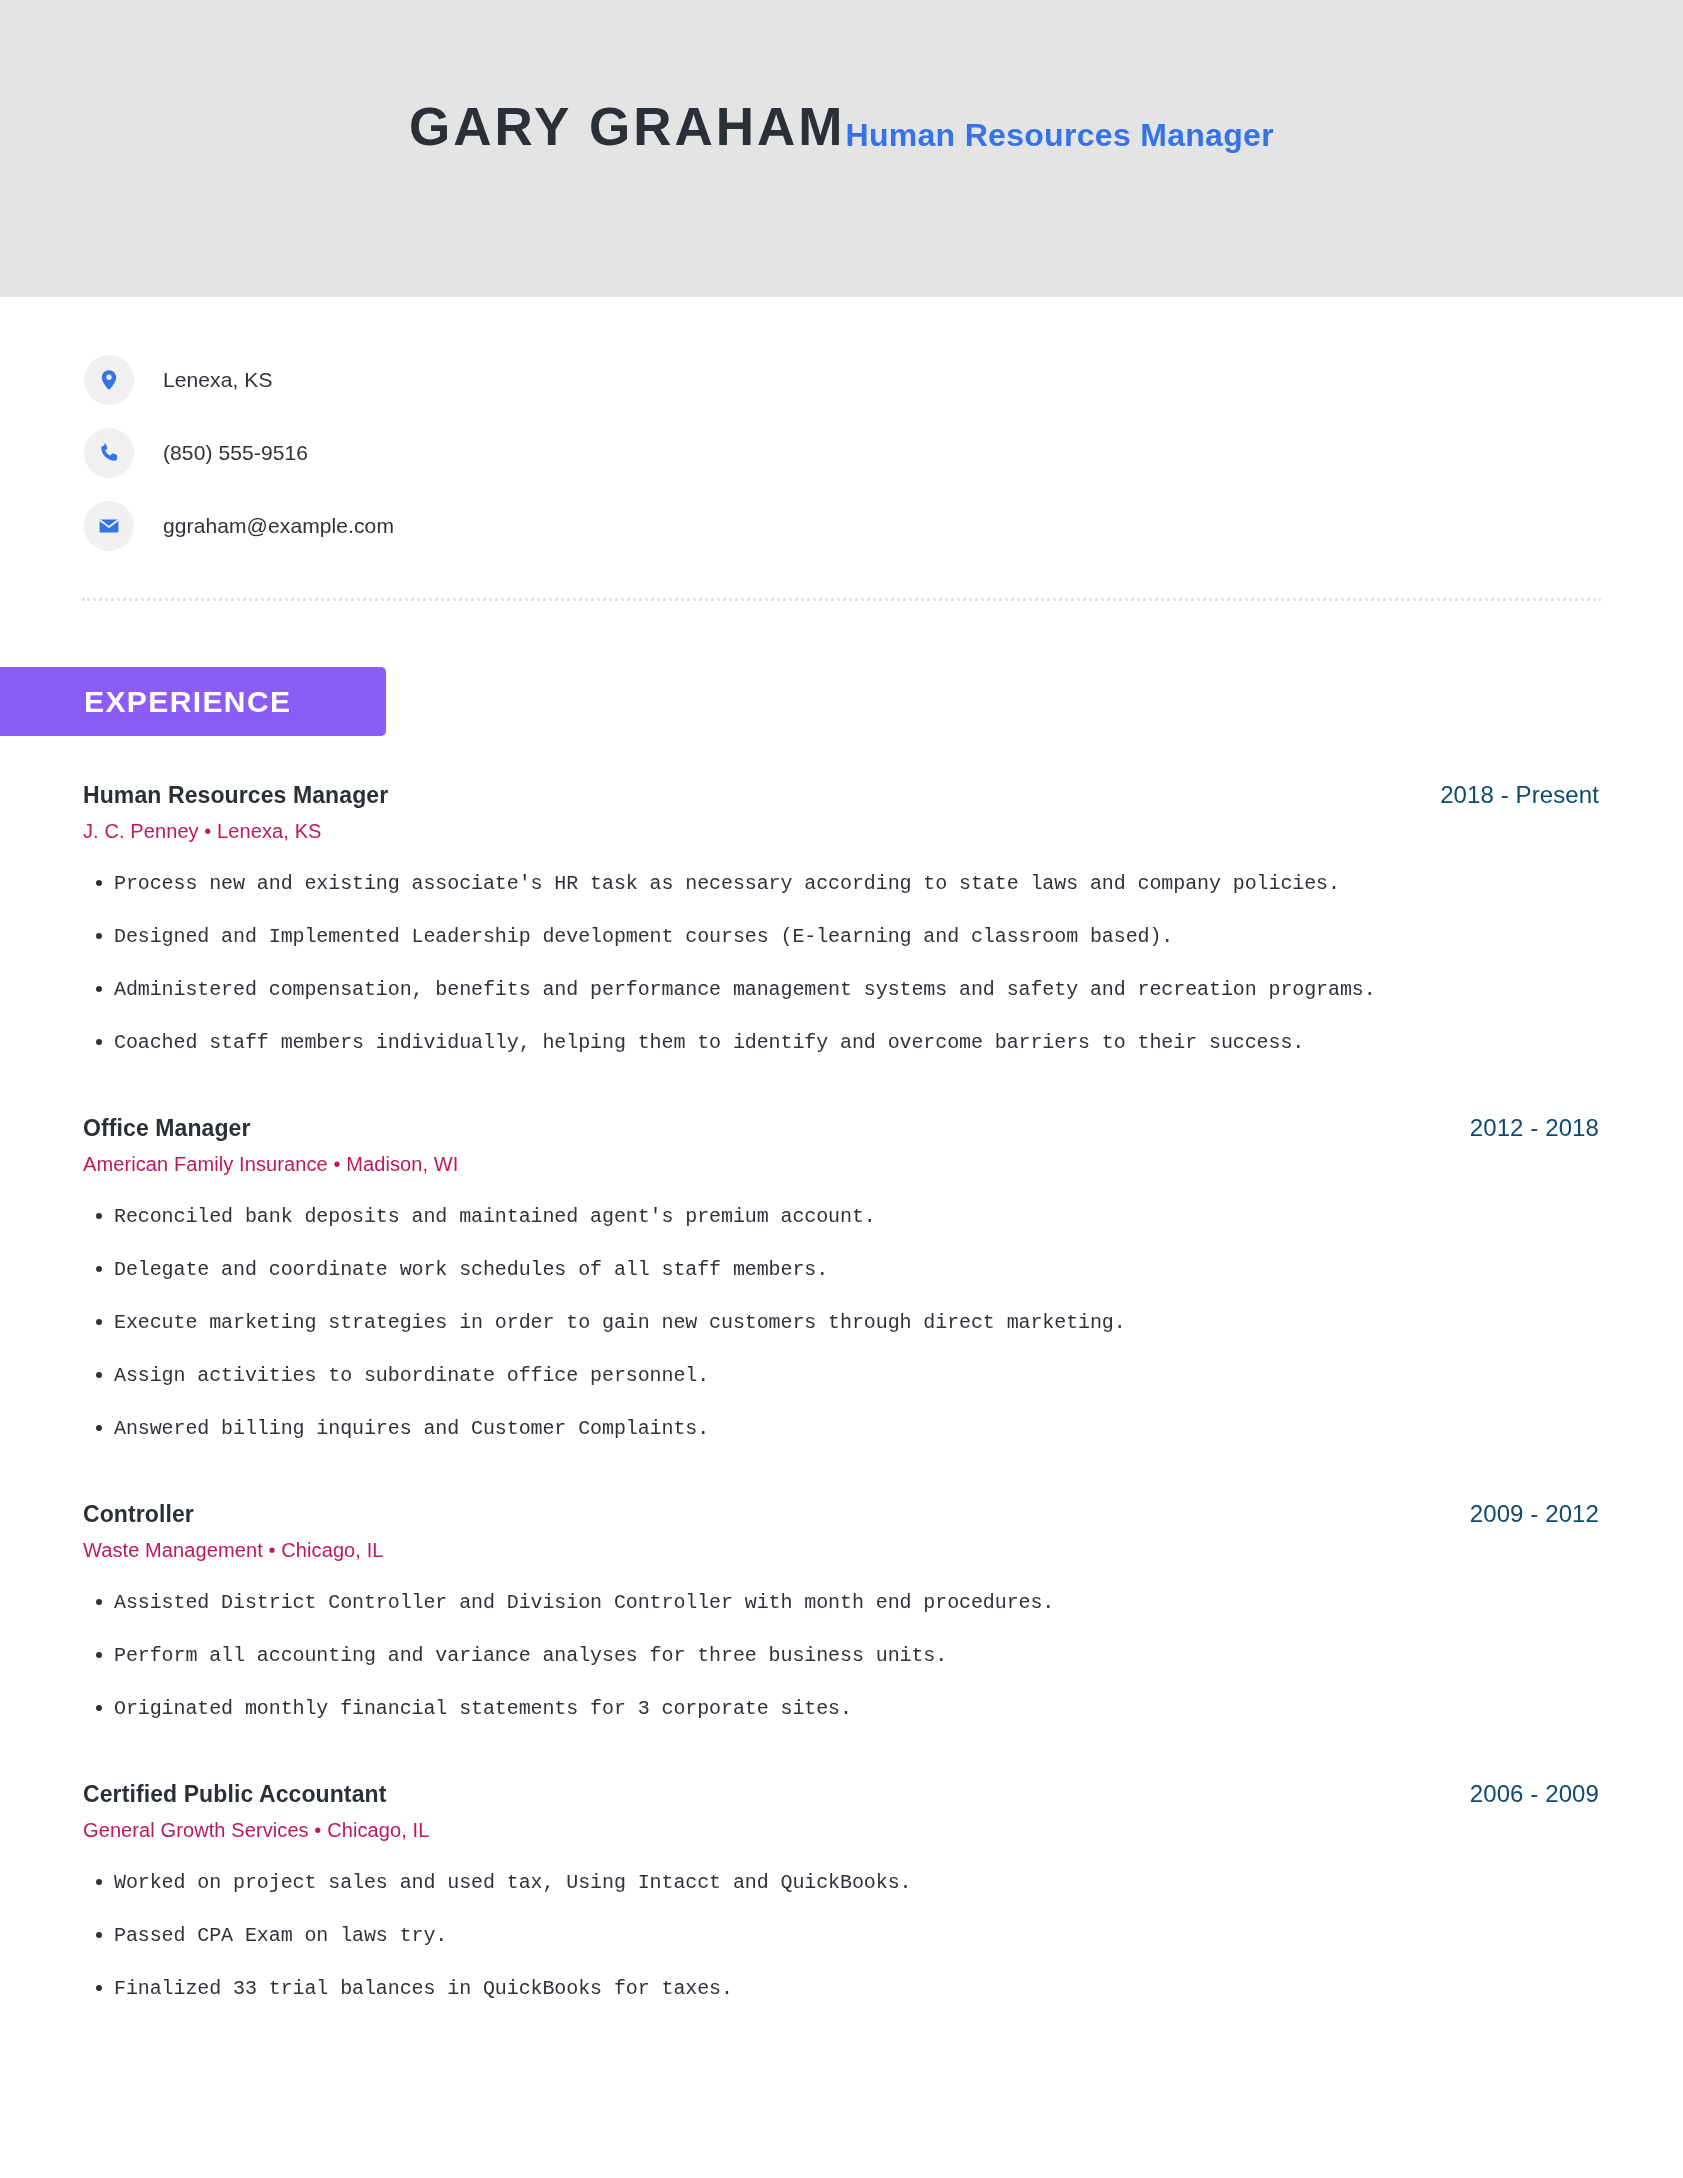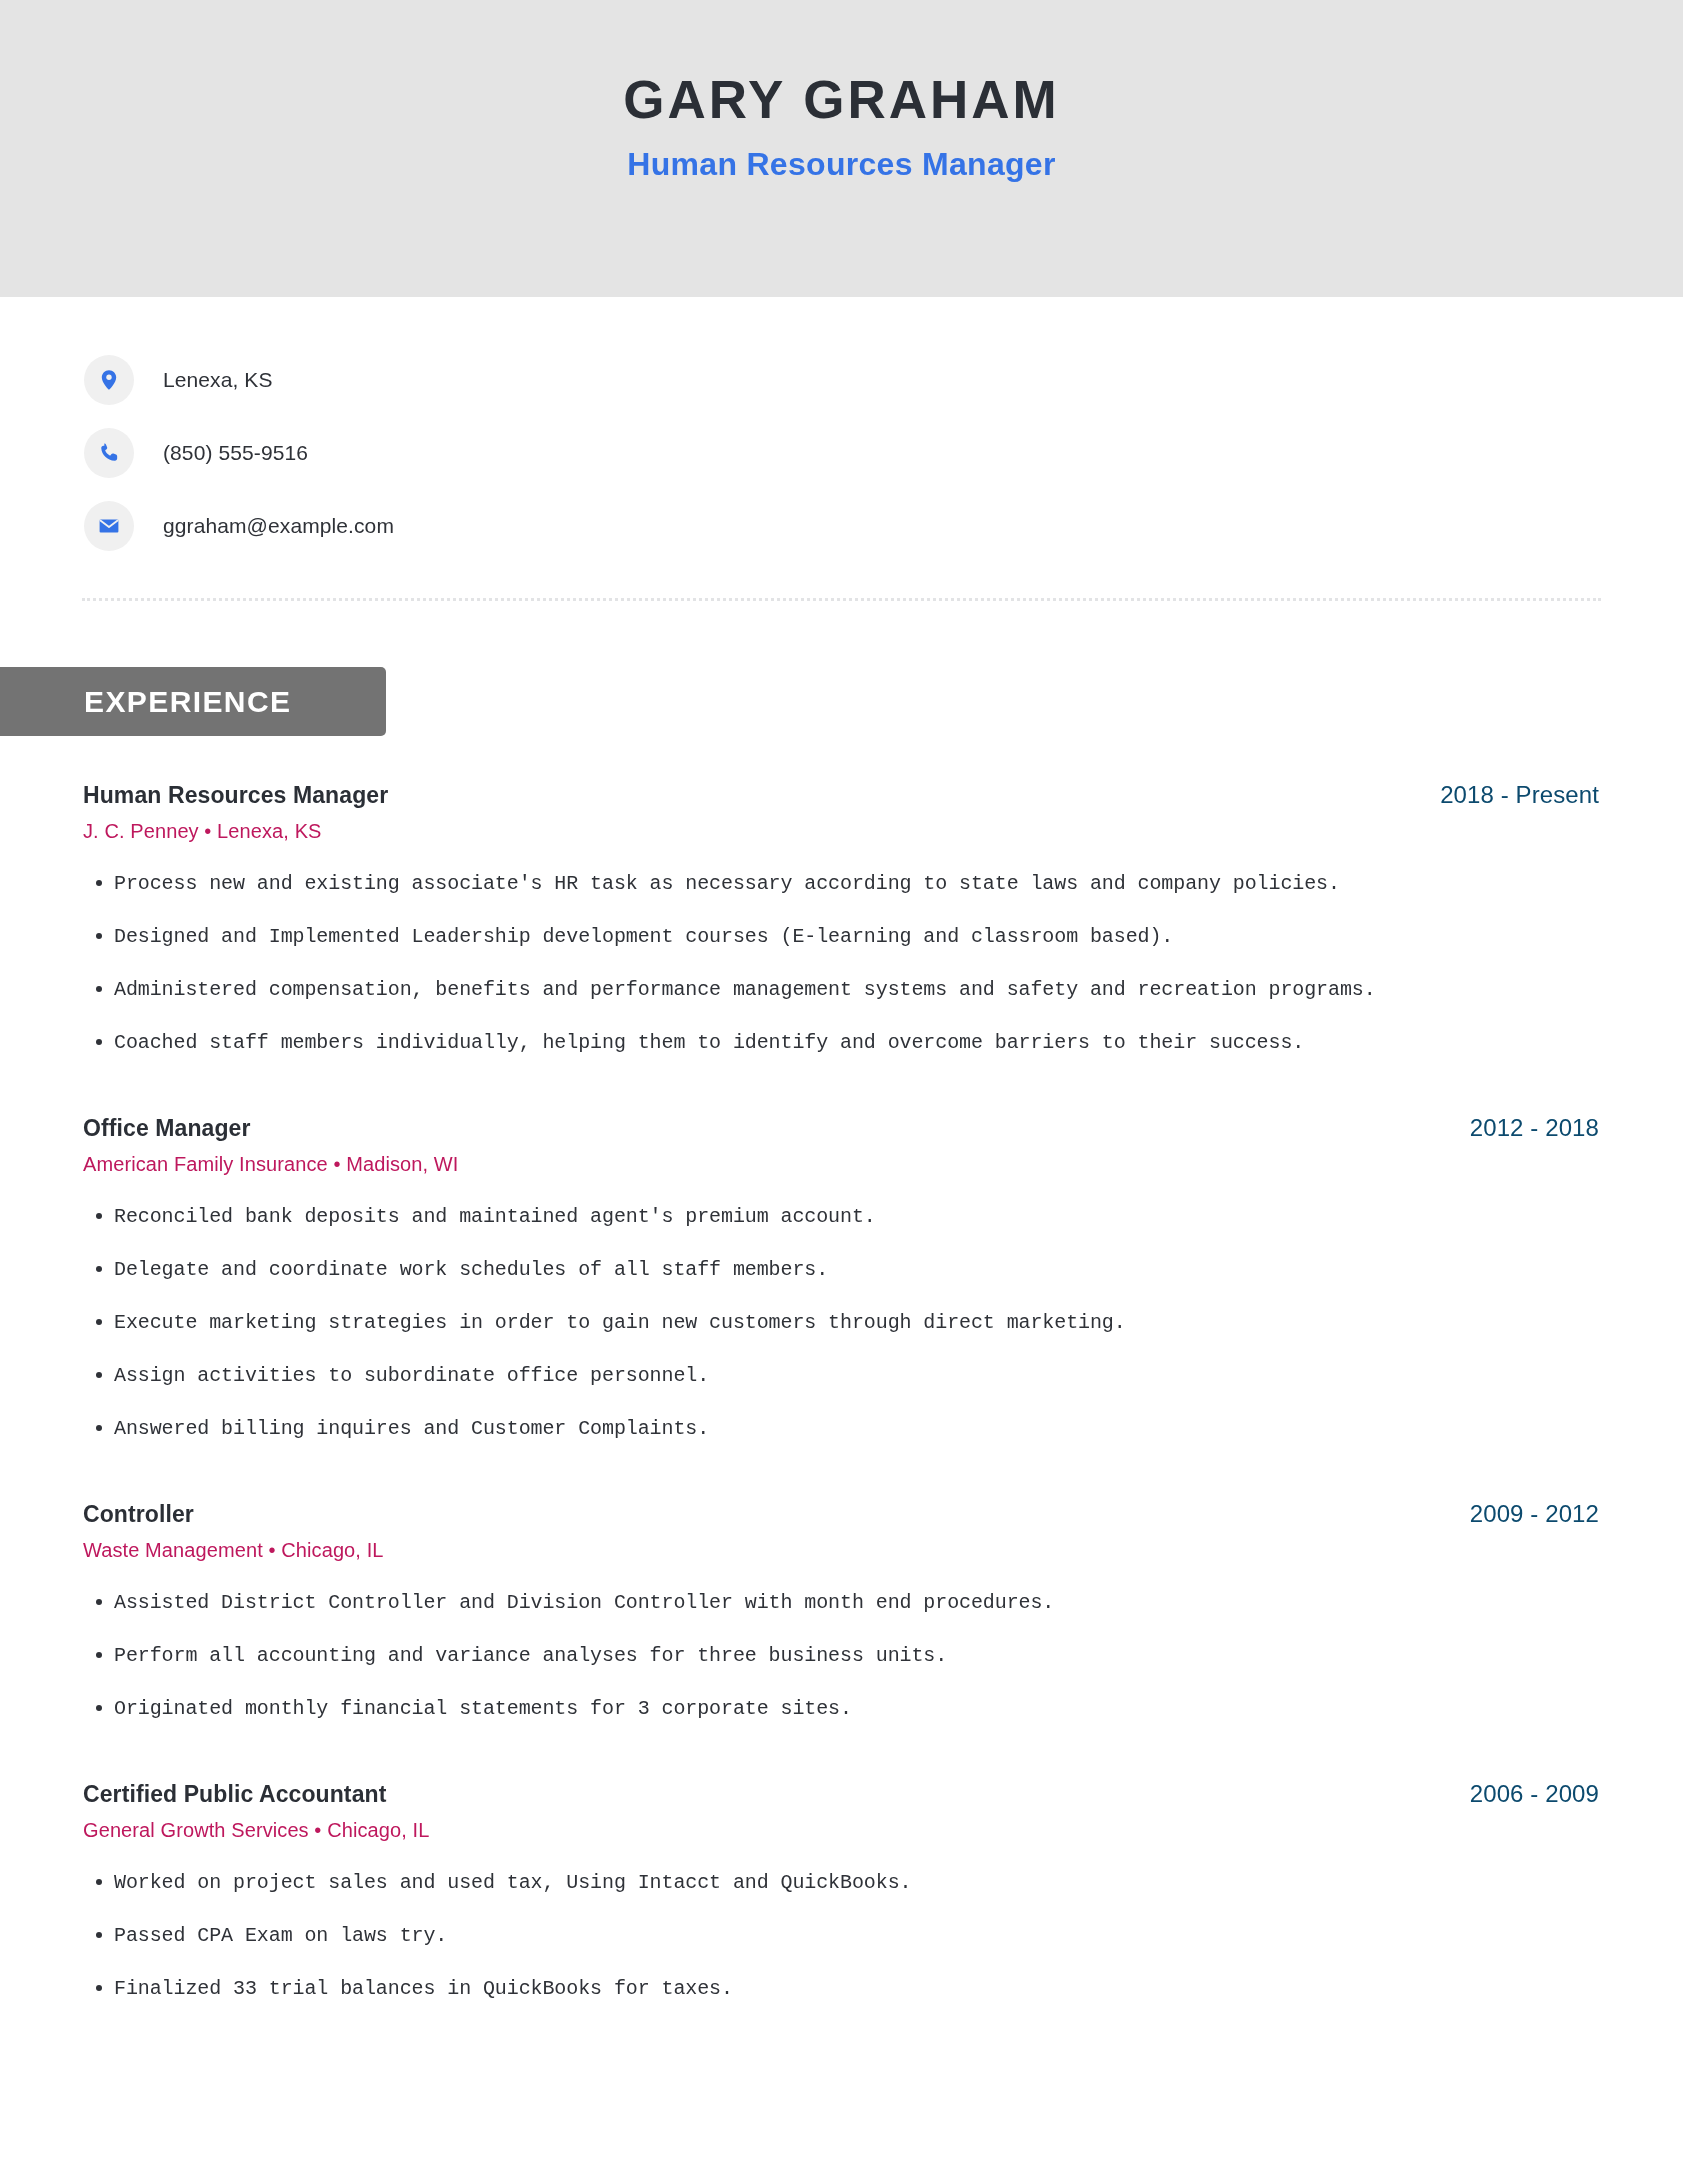--- a/index.html
+++ b/index.html
@@ -22,21 +22,20 @@
     background: #ffffff;
     overflow: hidden;
   }
 
   
   .header-band {
     width: 1683px;
     height: 297px;
     background: #e4e4e4;
     display: flex;
-    flex-direction: column;
     align-items: center;
     justify-content: center;
     padding-bottom: 44px;
   }
 
   .full-name {
     font-size: 53px;
     font-weight: 700;
     letter-spacing: 3px;
     color: #2b2f36;
@@ -92,21 +91,21 @@
   .divider {
     height: 0;
     border-top: 3px dotted #e2e3e5;
   }
 
   
   .section-header {
     margin-top: 66px;
     width: 386px;
     height: 69px;
-    background: #737373;
+    background: #8b5cf6;
     border-top-right-radius: 5px;
     border-bottom-right-radius: 5px;
     display: flex;
     align-items: center;
     padding-left: 84px;
   }
 
   .section-header-label {
     color: #ffffff;
     font-size: 30px;

